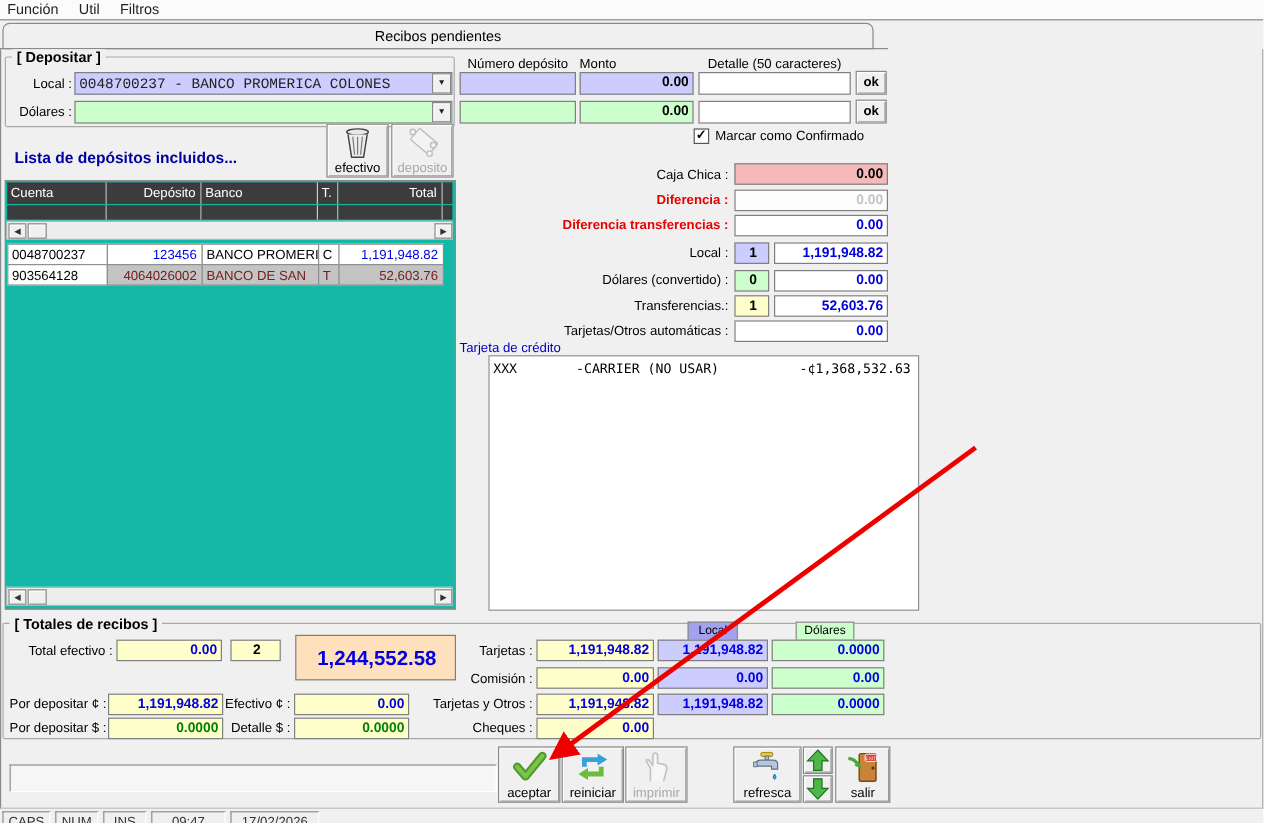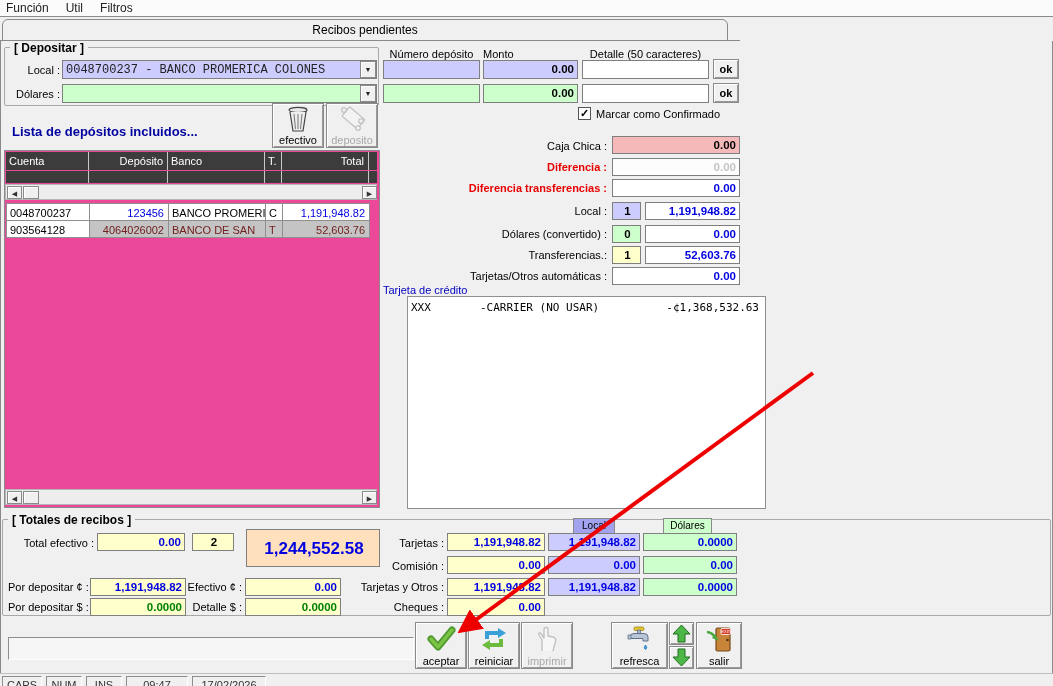--- a/index.html
+++ b/index.html
@@ -126,21 +126,21 @@
       <g stroke="#bdbdbd" fill="#f3f3f3" stroke-width="1.1">
         <rect x="6" y="6" width="20" height="12" rx="1" transform="rotate(40 15 13)"></rect>
         <circle cx="7" cy="5" r="2.3"></circle>
           <circle cx="24" cy="16" r="2.3"></circle>
           <circle cx="21" cy="23" r="2.3"></circle>
       </g>
     </svg>
     <span>deposito</span>
   </div>
 
-  <div class="abs" style="left:4px;top:150px;width:374px;height:356px;border:1px solid #8a8a8a;background:#ec4899;">
+  <div class="abs" style="left:4px;top:150px;width:374px;height:356px;border:1px solid #8a8a8a;background:#14b8a6;">
 
     <div class="hcell" style="left:1px;top:1px;width:83px;height:18px;">Cuenta</div>
     <div class="hcell r" style="left:84px;top:1px;width:79px;height:18px;">Depósito</div>
     <div class="hcell" style="left:163px;top:1px;width:97px;height:18px;">Banco</div>
     <div class="hcell" style="left:260px;top:1px;width:17px;height:18px;">T.</div>
     <div class="hcell r" style="left:277px;top:1px;width:87px;height:18px;">Total</div>
     <div class="hcell" style="left:364px;top:1px;width:8px;height:18px;border-right:none;"></div>
 
     <div class="hcell" style="left:1px;top:20px;width:83px;height:12px;"></div>
     <div class="hcell" style="left:84px;top:20px;width:79px;height:12px;"></div>

